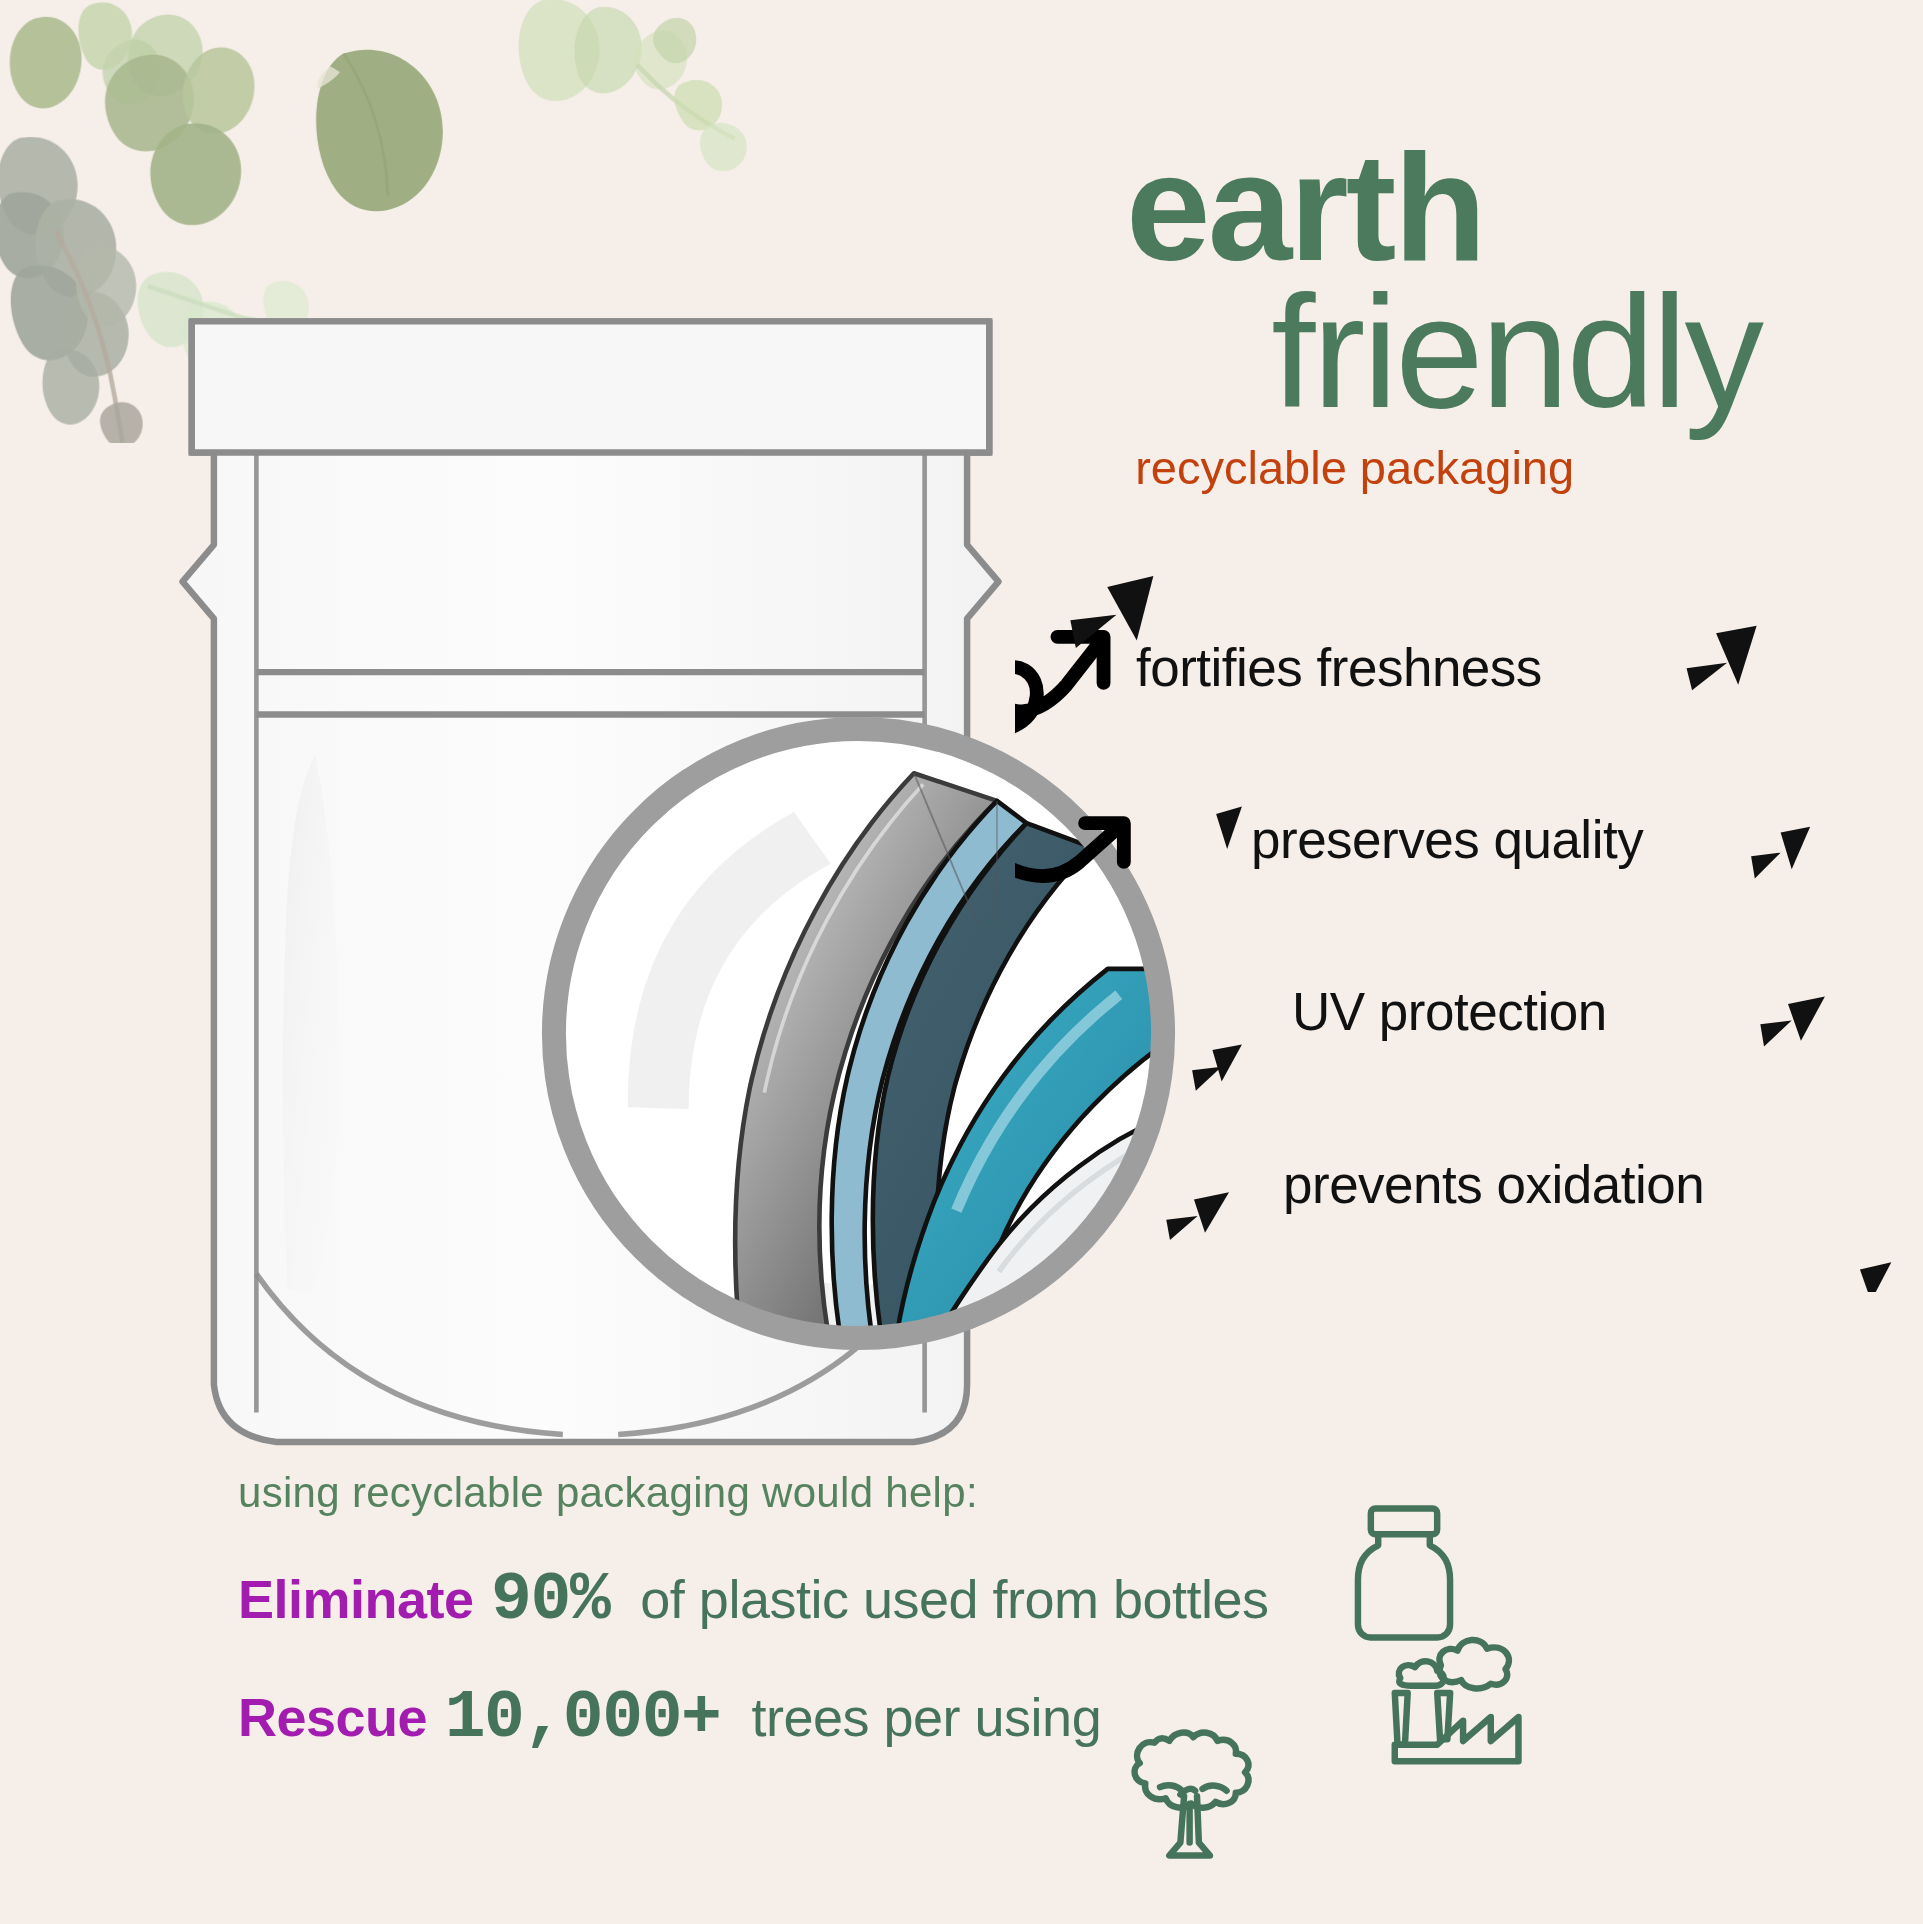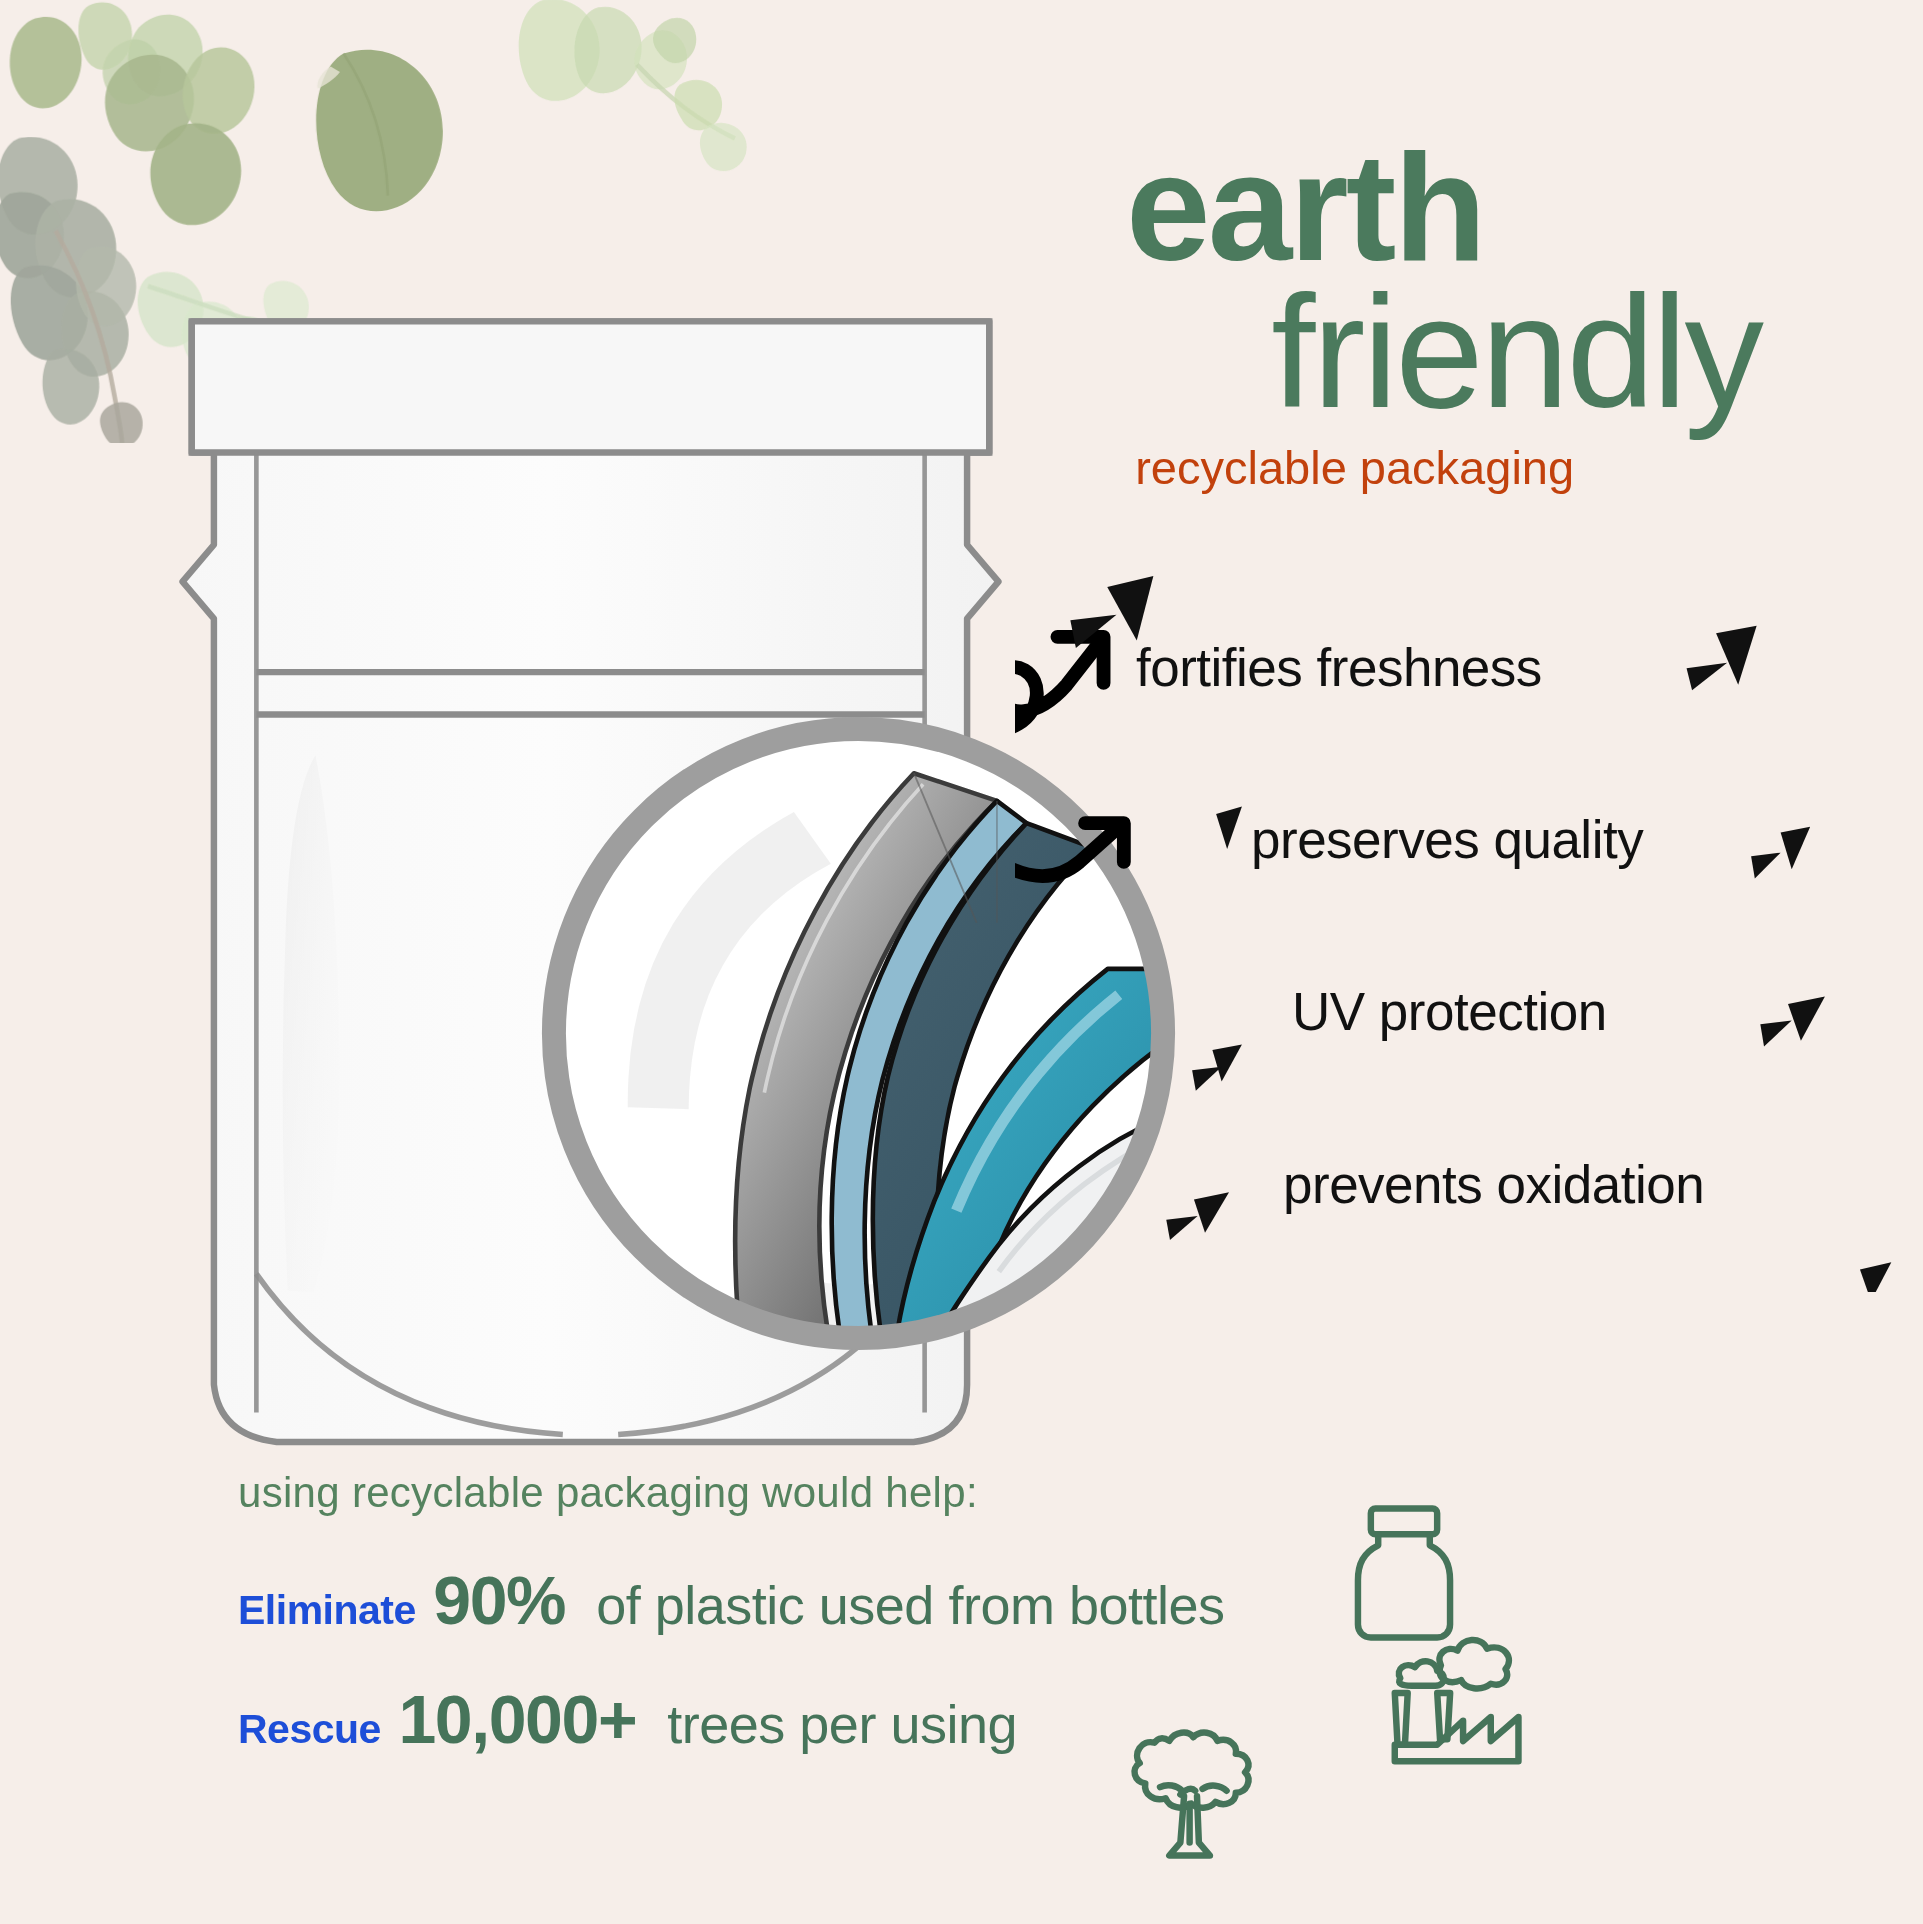--- a/index.html
+++ b/index.html
@@ -82,31 +82,32 @@
     letter-spacing: 0.3px;
     margin: 0 0 44px 0;
   }
   .stat-row {
     display: flex;
     align-items: baseline;
     margin-bottom: 41px;
     white-space: nowrap;
   }
   .stat-verb {
-    font-size: 41px;
+    font-size: 54px;
     font-weight: 700;
-    color: #1d4ed8;
+    color: #a21caf;
     letter-spacing: -0.5px;
   }
   .stat-num {
     font-size: 68px;
     font-weight: 700;
     color: #46745a;
     letter-spacing: -1.4px;
     margin-left: 17.5px;
+    font-family: Liberation Mono, monospace;
   }
   .stat-tail {
     font-size: 54px;
     font-weight: 400;
     color: #46745a;
     letter-spacing: -0.5px;
     margin-left: 31px;
   }
 
   

